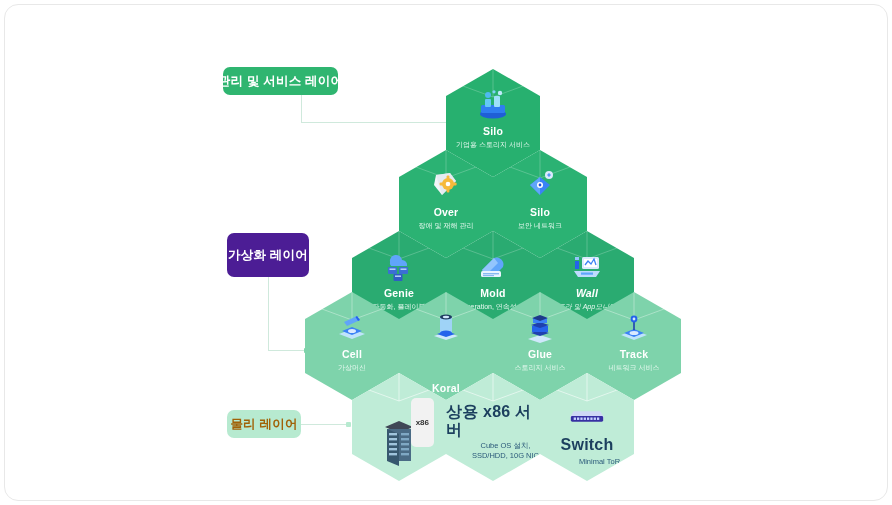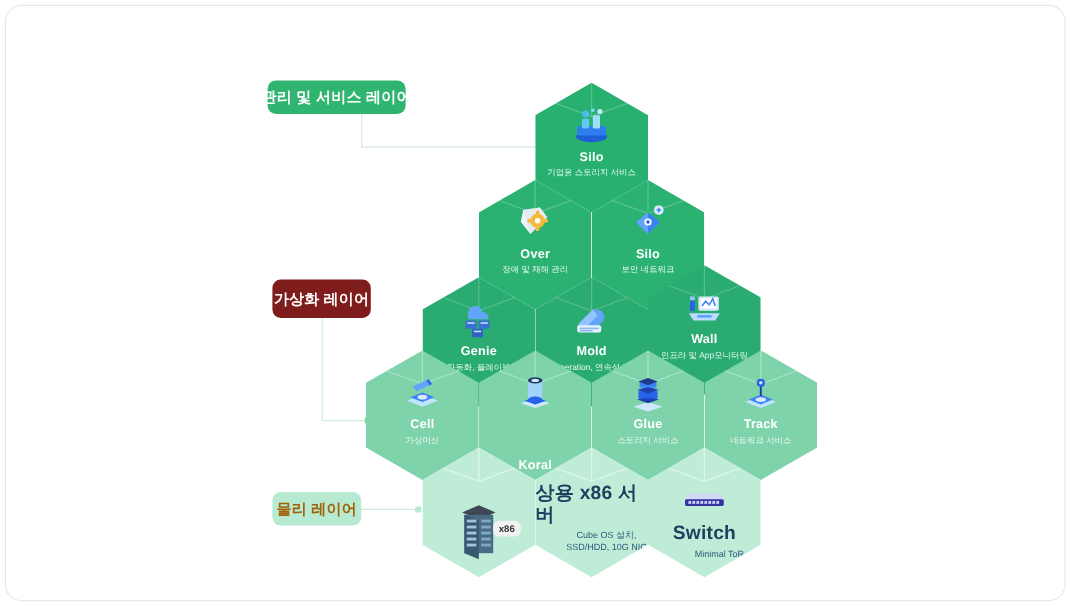--- a/index.html
+++ b/index.html
@@ -42,21 +42,21 @@
     letter-spacing: .2px;
     display: flex;
     align-items: center;
     justify-content: center;
     text-align: center;
     box-sizing: border-box;
     white-space: nowrap;
     padding: 0 12px;
   }
   .lbl-mgmt   { left: 218px; top: 62px;  width: 115px; height: 28px; background: #2fb570; }
-  .lbl-virt   { left: 222px; top: 228px; width: 82px;  height: 32px; background: #7f1d1d; font-family: Liberation Serif, serif; }
+  .lbl-virt   { left: 222px; top: 228px; width: 82px;  height: 44px; background: #4c1d95; }
   .lbl-phys   { left: 222px; top: 405px; width: 74px;  height: 28px; background: #b7ead0; color:#a16207; }
 
   
   .conn {
     position: absolute;
     background: #cfe9dc;
   }
   .conn.h { height: 1px; }
   .conn.v { width: 1px; }
   .conn-dot {
@@ -137,21 +137,21 @@
 
   
   .x86-badge {
     position: absolute;
     right: 12px;
     bottom: 34px;
     background: #f2f2f2;
     color: #333333;
     font-size: 8px;
     font-weight: 700;
-    padding: 2px 5px;
+    padding: 20px 5px;
     border-radius: 5px;
     z-index: 3;
   }
 </style>
 </head>
 <body>
 
 <div id="card">
   <div id="stage">
 
@@ -266,21 +266,21 @@
           <rect x="11.5" y="22" width="9" height="7" rx="1" fill="#2f5ec4"></rect>
           <rect x="7.5" y="16.5" width="6" height="1.4" fill="#bfdbfe"></rect>
           <rect x="18.5" y="16.5" width="6" height="1.4" fill="#bfdbfe"></rect>
           <rect x="13" y="23.5" width="6" height="1.4" fill="#bfdbfe"></rect>
         </svg>
       </div>
       <div class="hex-title">Genie</div>
       <div class="hex-sub">자동화, 플레이북</div>
     </div>
 
-    <div class="hex t3" style="left:535px; top:216px;">
+    <div class="hex t3" style="left:535px; top:226px;font-style:italic;">
       <div class="facet">
         <svg width="94" height="108" viewBox="0 0 94 108">
           <path d="M47 0 L47 28 M47 28 L6 13 M47 28 L88 13" stroke="#ffffff" stroke-opacity=".22" fill="none" stroke-width="1"></path>
         </svg>
       </div>
       <div class="hex-icon">
         <svg width="34" height="30" viewBox="0 0 34 30">
           <rect x="12" y="5" width="17" height="12" rx="1.5" fill="#dbeafe"></rect>
           <rect x="14" y="7" width="13" height="8" fill="#ffffff"></rect>
           <path d="M15 13 l3 -4 l3 3 l3 -5 l2 6" stroke="#3b82f6" stroke-width="1.3" fill="none"></path>

